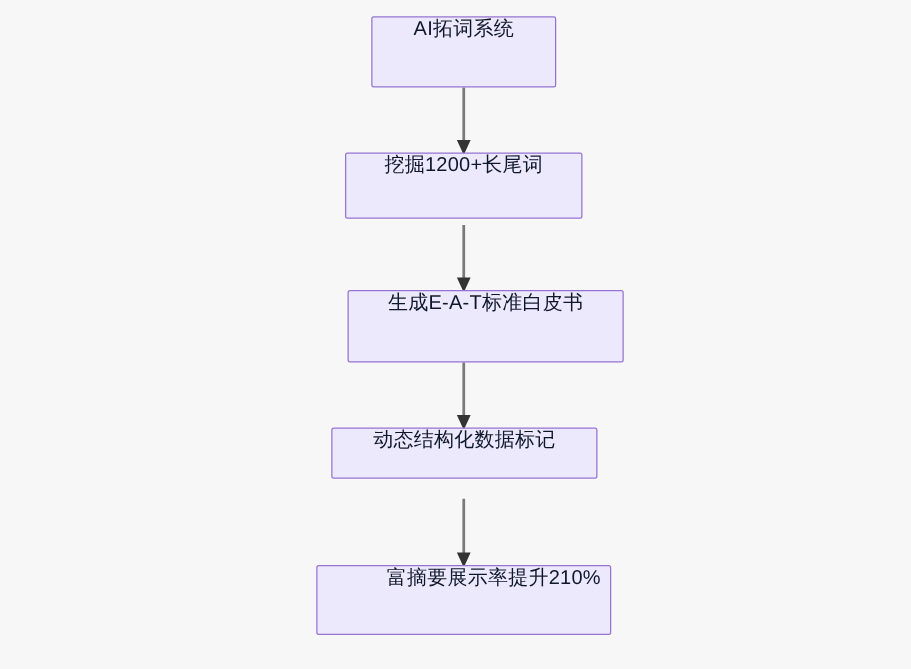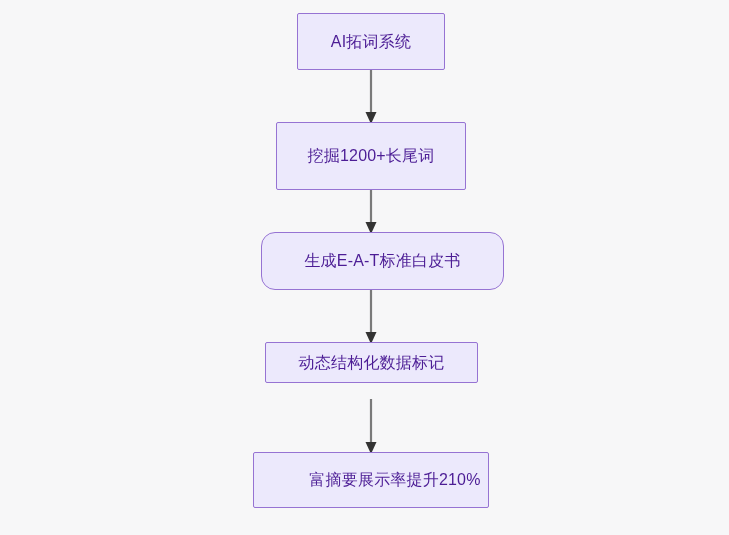--- a/index.html
+++ b/index.html
@@ -20,23 +20,23 @@
     height: 535px;
   }
 
   .node {
     position: absolute;
     box-sizing: border-box;
     background: #ece9fc;
     border: 1.6px solid #9673d3;
     border-radius: 2px;
     display: flex;
-    align-items: center;
+    align-items: flex-start;
     justify-content: center;
-    color: #4c1d95;
+    color: #0f172a;
     font-size: 16px;
     line-height: 1.2;
     letter-spacing: 0.2px;
     white-space: nowrap;
     z-index: 2;
   }
 
   .node-label {
     display: block;
   }
@@ -69,25 +69,25 @@
 
   <svg class="edge" style="left:355px; top:395px; width:32px; height:63px;" viewBox="0 0 32 63">
     <line x1="16" y1="4" x2="16" y2="51" stroke="#7a7a7a" stroke-width="2.2"></line>
     <polygon points="16,59 10.5,47 21.5,47" fill="#333333"></polygon>
   </svg>
 
   <div class="node" style="left:297px; top:13px; width:148px; height:57px;">
     <span class="node-label">AI拓词系统</span>
   </div>
 
-  <div class="node" style="left:276px; top:122px; width:190px; height:68px;">
+  <div class="node" style="left:276px; top:122px; width:190px; height:53px;">
     <span class="node-label">挖掘1200+长尾词</span>
   </div>
 
-  <div class="node" style="left:261px; top:232px; width:243px; height:58px;border-radius:14px;">
+  <div class="node" style="left:278px; top:232px; width:221px; height:58px;">
     <span class="node-label">生成E-A-T标准白皮书</span>
   </div>
 
   <div class="node" style="left:265px; top:342px; width:213px; height:41px;">
     <span class="node-label">动态结构化数据标记</span>
   </div>
 
   <div class="node" style="left:253px; top:452px; width:236px; height:56px;padding-left:48px;">
     <span class="node-label">富摘要展示率提升210%</span>
   </div>

